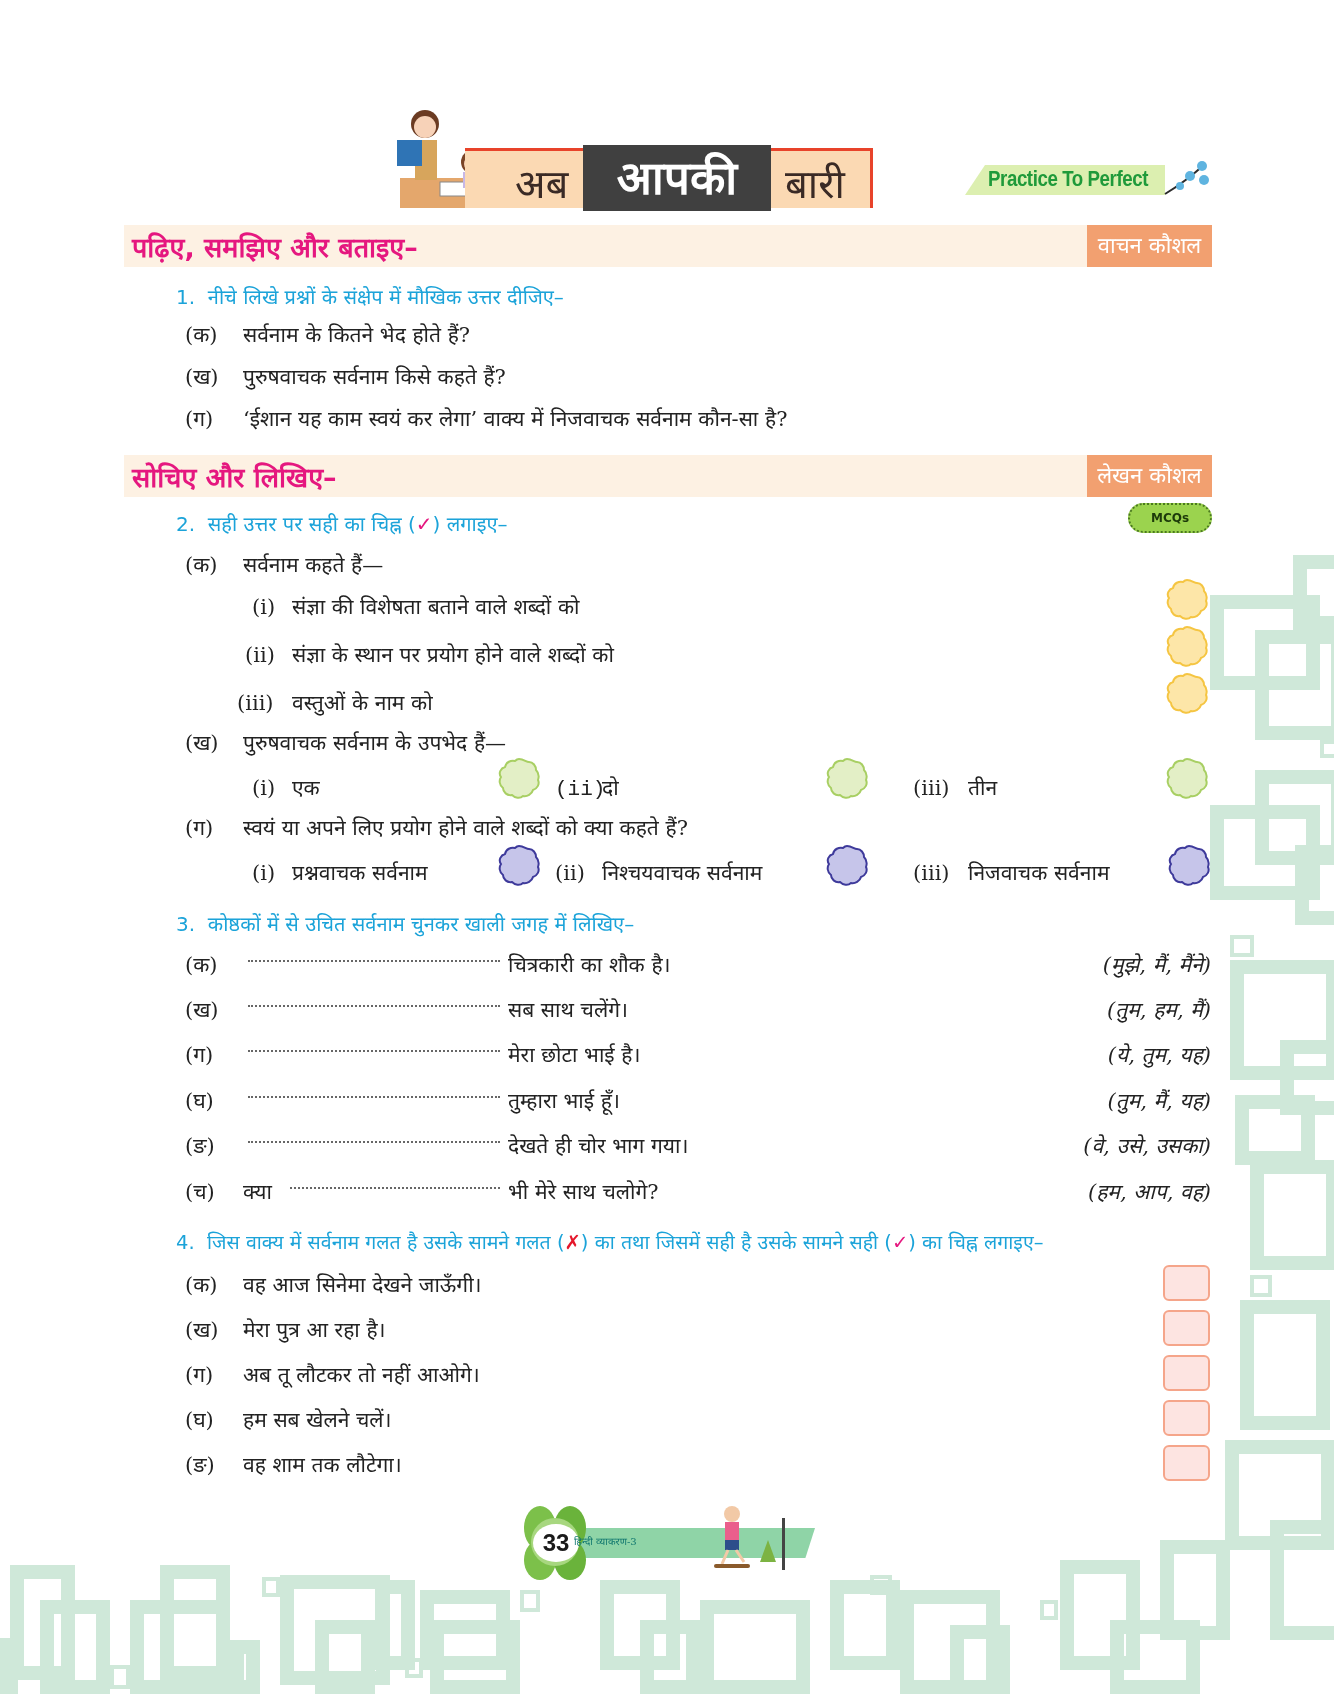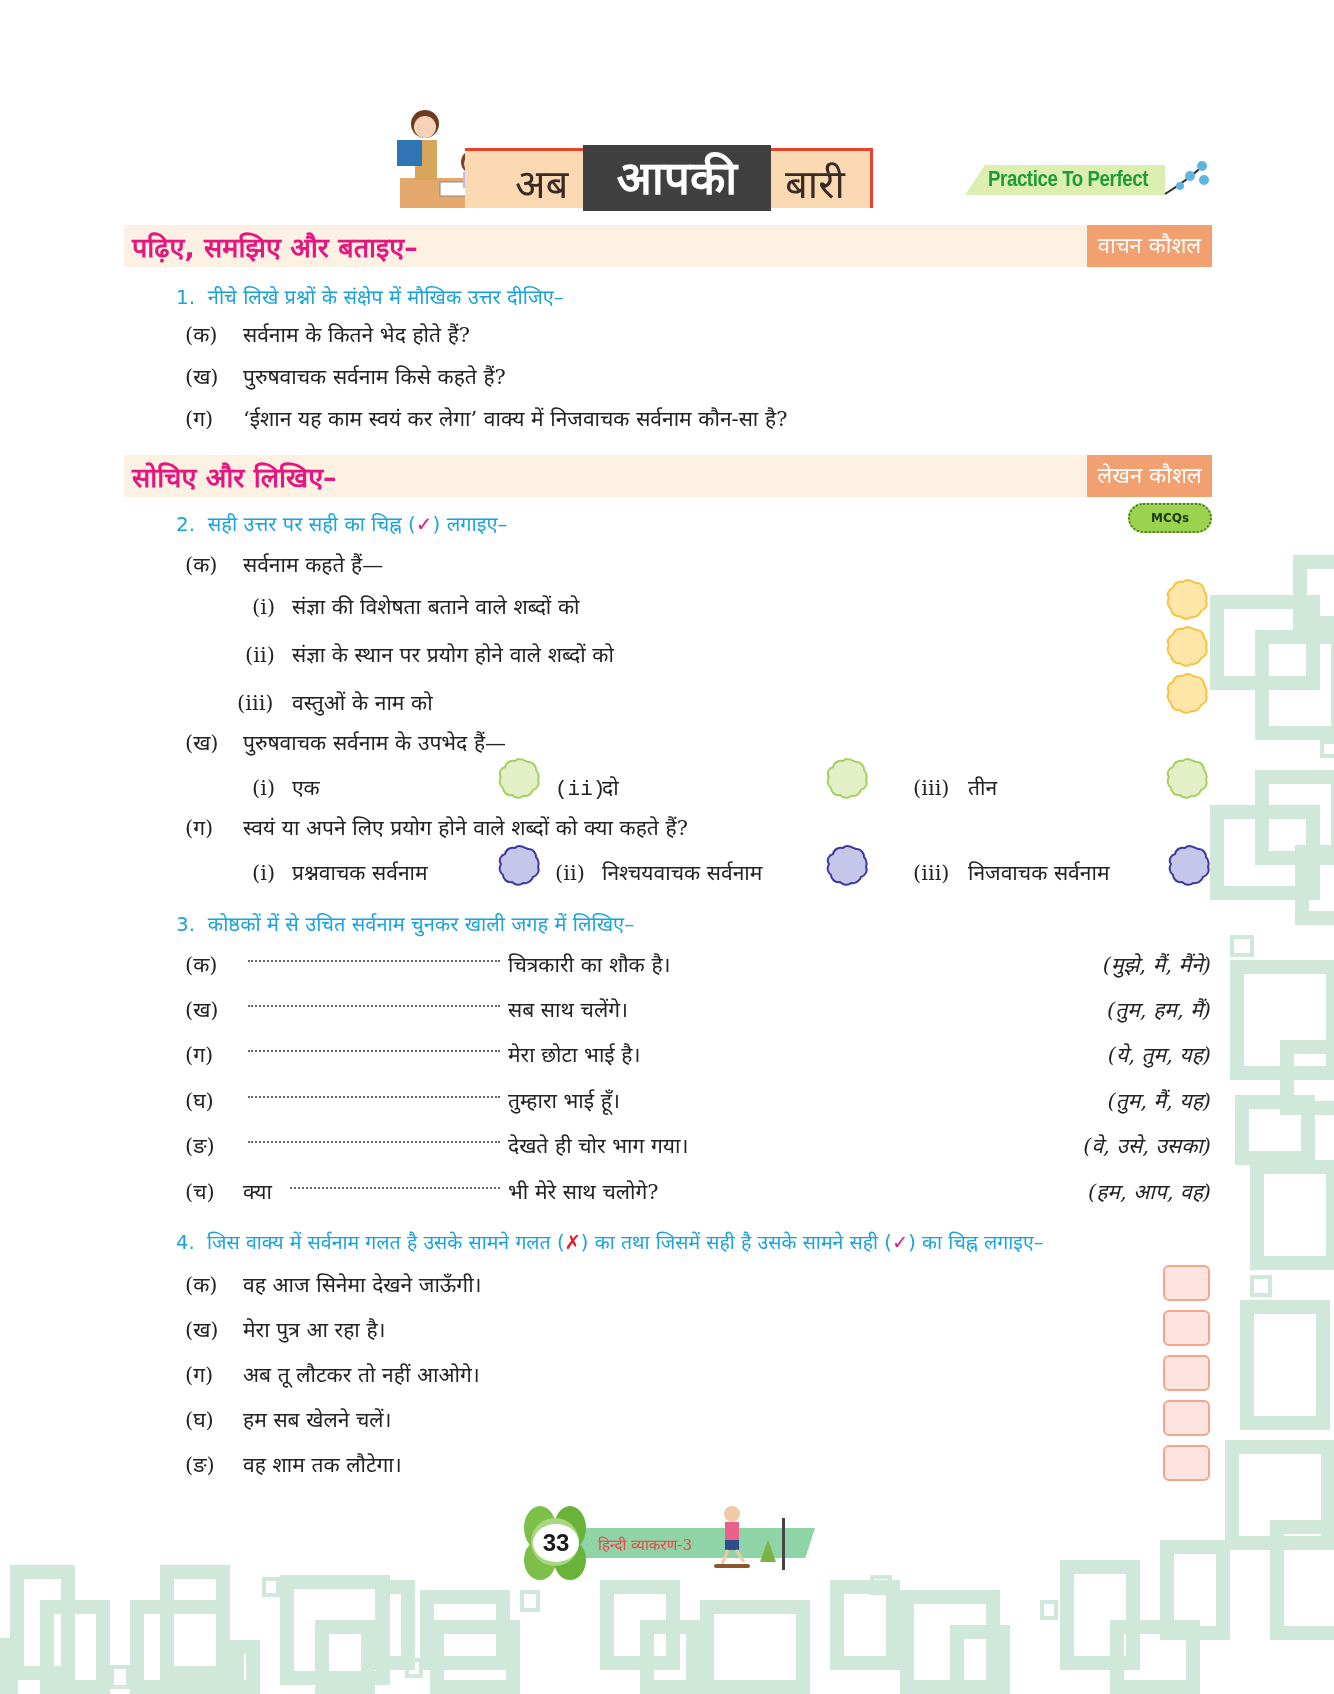--- a/index.html
+++ b/index.html
@@ -40,21 +40,21 @@
 
   .dots { position: absolute; height: 2px; border-top: 2px dotted #666; }
   .opts { position: absolute; right: 123px; font-style: italic; font-size: 21px; color: #222; white-space: nowrap; text-align: right; }
 
   .ans-box { position: absolute; left: 1163px; width: 47px; height: 36px; background: #fde4e1; border: 2px solid #f5a58a; border-radius: 6px; }
 
   
   .footer-ribbon { position: absolute; left: 575px; top: 1528px; width: 240px; height: 30px; background: #8fd4a7; clip-path: polygon(0 0, 100% 0, 96% 100%, 0 100%); }
   .footer-leaf { position: absolute; left: 520px; top: 1498px; width: 70px; height: 86px; }
   .page-num { position: absolute; left: 533px; top: 1524px; width: 46px; height: 38px; background: #fff; border-radius: 50%; font-family: "Liberation Sans", sans-serif; font-weight: bold; font-size: 24px; color: #1a1a1a; text-align: center; line-height: 38px; }
-  .book-title { position: absolute; left: 598px; top: 1534px; font-size: 15px; color: #ef4444; }
+  .book-title { position: absolute; left: 574px; top: 1534px; font-size: 10px; color: #0f766e; }
   .skater { position: absolute; left: 710px; top: 1500px; width: 80px; height: 75px; }
 </style>
 </head>
 <body>
 
 <div>
   <div class="deco" style="left:1293px;top:555px;width:80px;height:75px;"></div>
   <div class="deco" style="left:1210px;top:595px;width:110px;height:95px;"></div>
   <div class="deco" style="left:1255px;top:630px;width:90px;height:110px;"></div>
   <div class="deco thin" style="left:1320px;top:740px;width:20px;height:18px;"></div>

